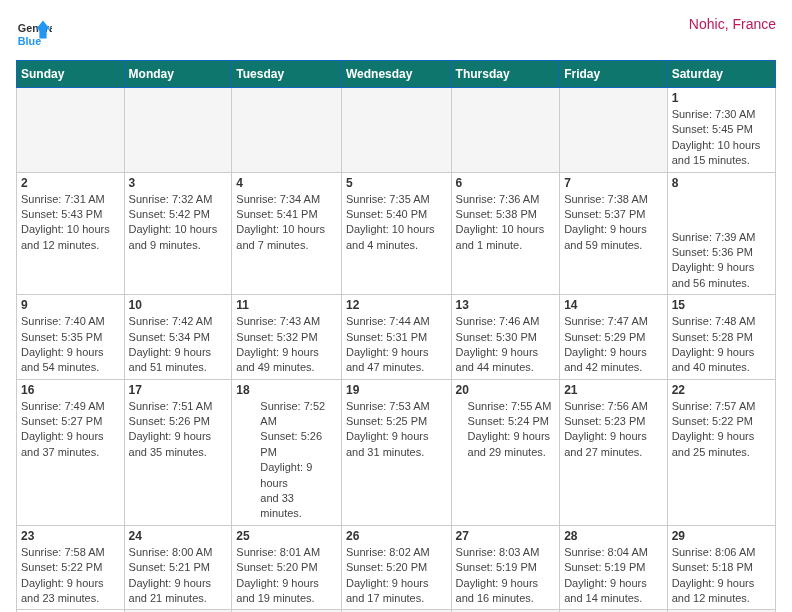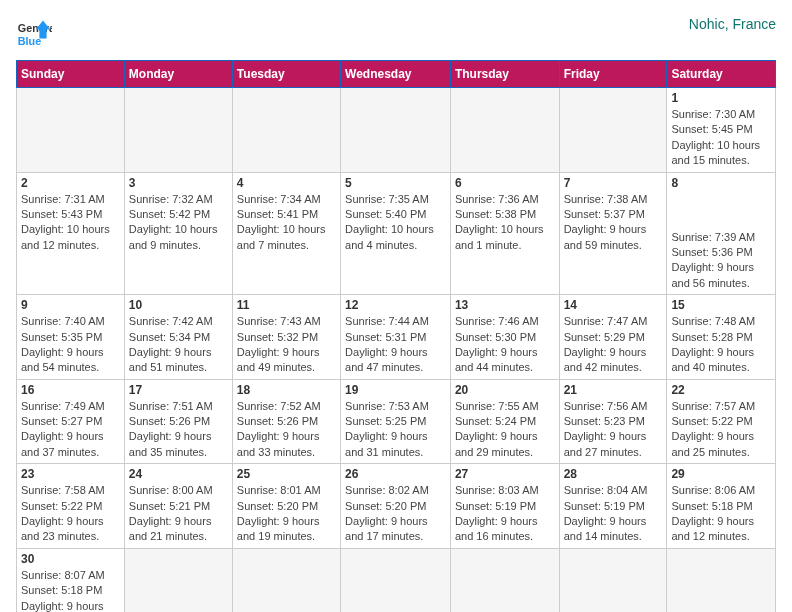--- a/index.html
+++ b/index.html
@@ -28,29 +28,29 @@
     .title-block {
       text-align: right;
     }
     .month-title {
       font-size: 32px;
       font-weight: bold;
       color: #333;
     }
     .location {
       font-size: 14px;
-      color: #0f766e;
+      color: #be185d;
     }
     .calendar {
       width: 100%;
       border-collapse: collapse;
       border: 1px solid #ccc;
     }
     .calendar th {
-      background: #be185d;
+      background: #0f766e;
       color: #fff;
       font-size: 12px;
       font-weight: bold;
       padding: 6px 4px;
       text-align: left;
       border: 1px solid #1565C0;
     }
     .calendar td {
       vertical-align: top;
       border: 1px solid #ccc;
@@ -237,35 +237,35 @@
         </td>
         <td>
           <span class="day-number">17</span>
           <div class="day-info" style="white-space: pre-line;">Sunrise: 7:51 AM
 Sunset: 5:26 PM
 Daylight: 9 hours
 and 35 minutes.</div>
         </td>
         <td>
           <span class="day-number">18</span>
-          <div class="day-info" style="white-space: pre-line;">Sunrise: 7:52 AM
+          <div class="day-info" style="white-space: pre-line; margin-left: 24px;">Sunrise: 7:52 AM
 Sunset: 5:26 PM
 Daylight: 9 hours
 and 33 minutes.</div>
         </td>
         <td>
           <span class="day-number">19</span>
           <div class="day-info" style="white-space: pre-line;">Sunrise: 7:53 AM
 Sunset: 5:25 PM
 Daylight: 9 hours
 and 31 minutes.</div>
         </td>
         <td>
           <span class="day-number">20</span>
-          <div class="day-info" style="white-space: pre-line;">Sunrise: 7:55 AM
+          <div class="day-info" style="white-space: pre-line; margin-left: 12px;">Sunrise: 7:55 AM
 Sunset: 5:24 PM
 Daylight: 9 hours
 and 29 minutes.</div>
         </td>
         <td>
           <span class="day-number">21</span>
           <div class="day-info" style="white-space: pre-line;">Sunrise: 7:56 AM
 Sunset: 5:23 PM
 Daylight: 9 hours
 and 27 minutes.</div>

